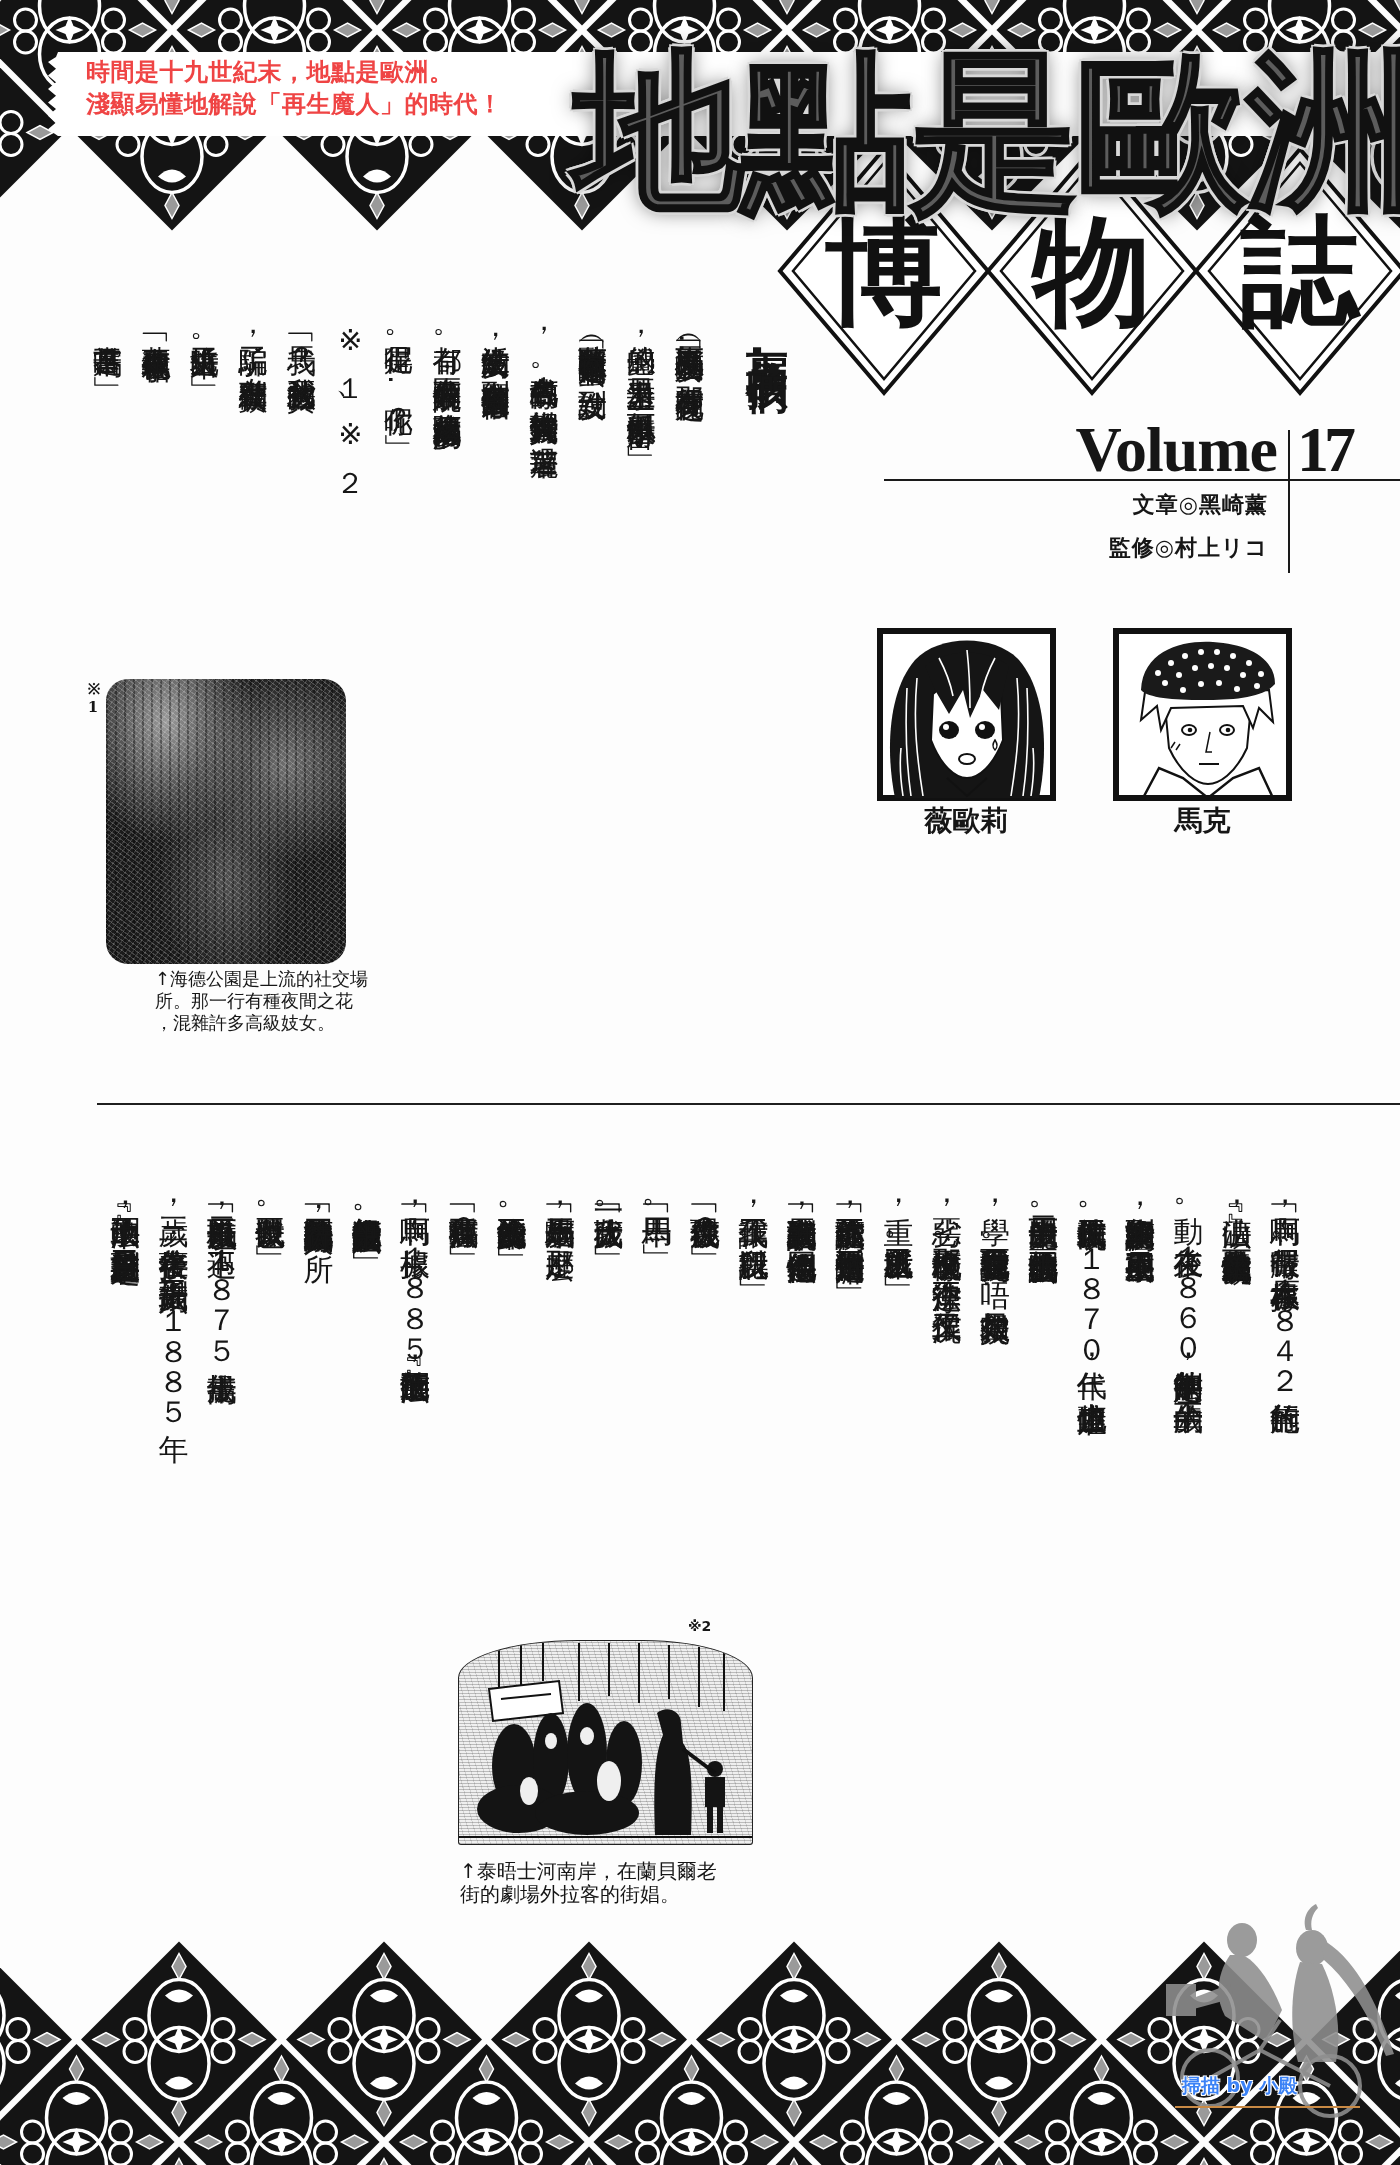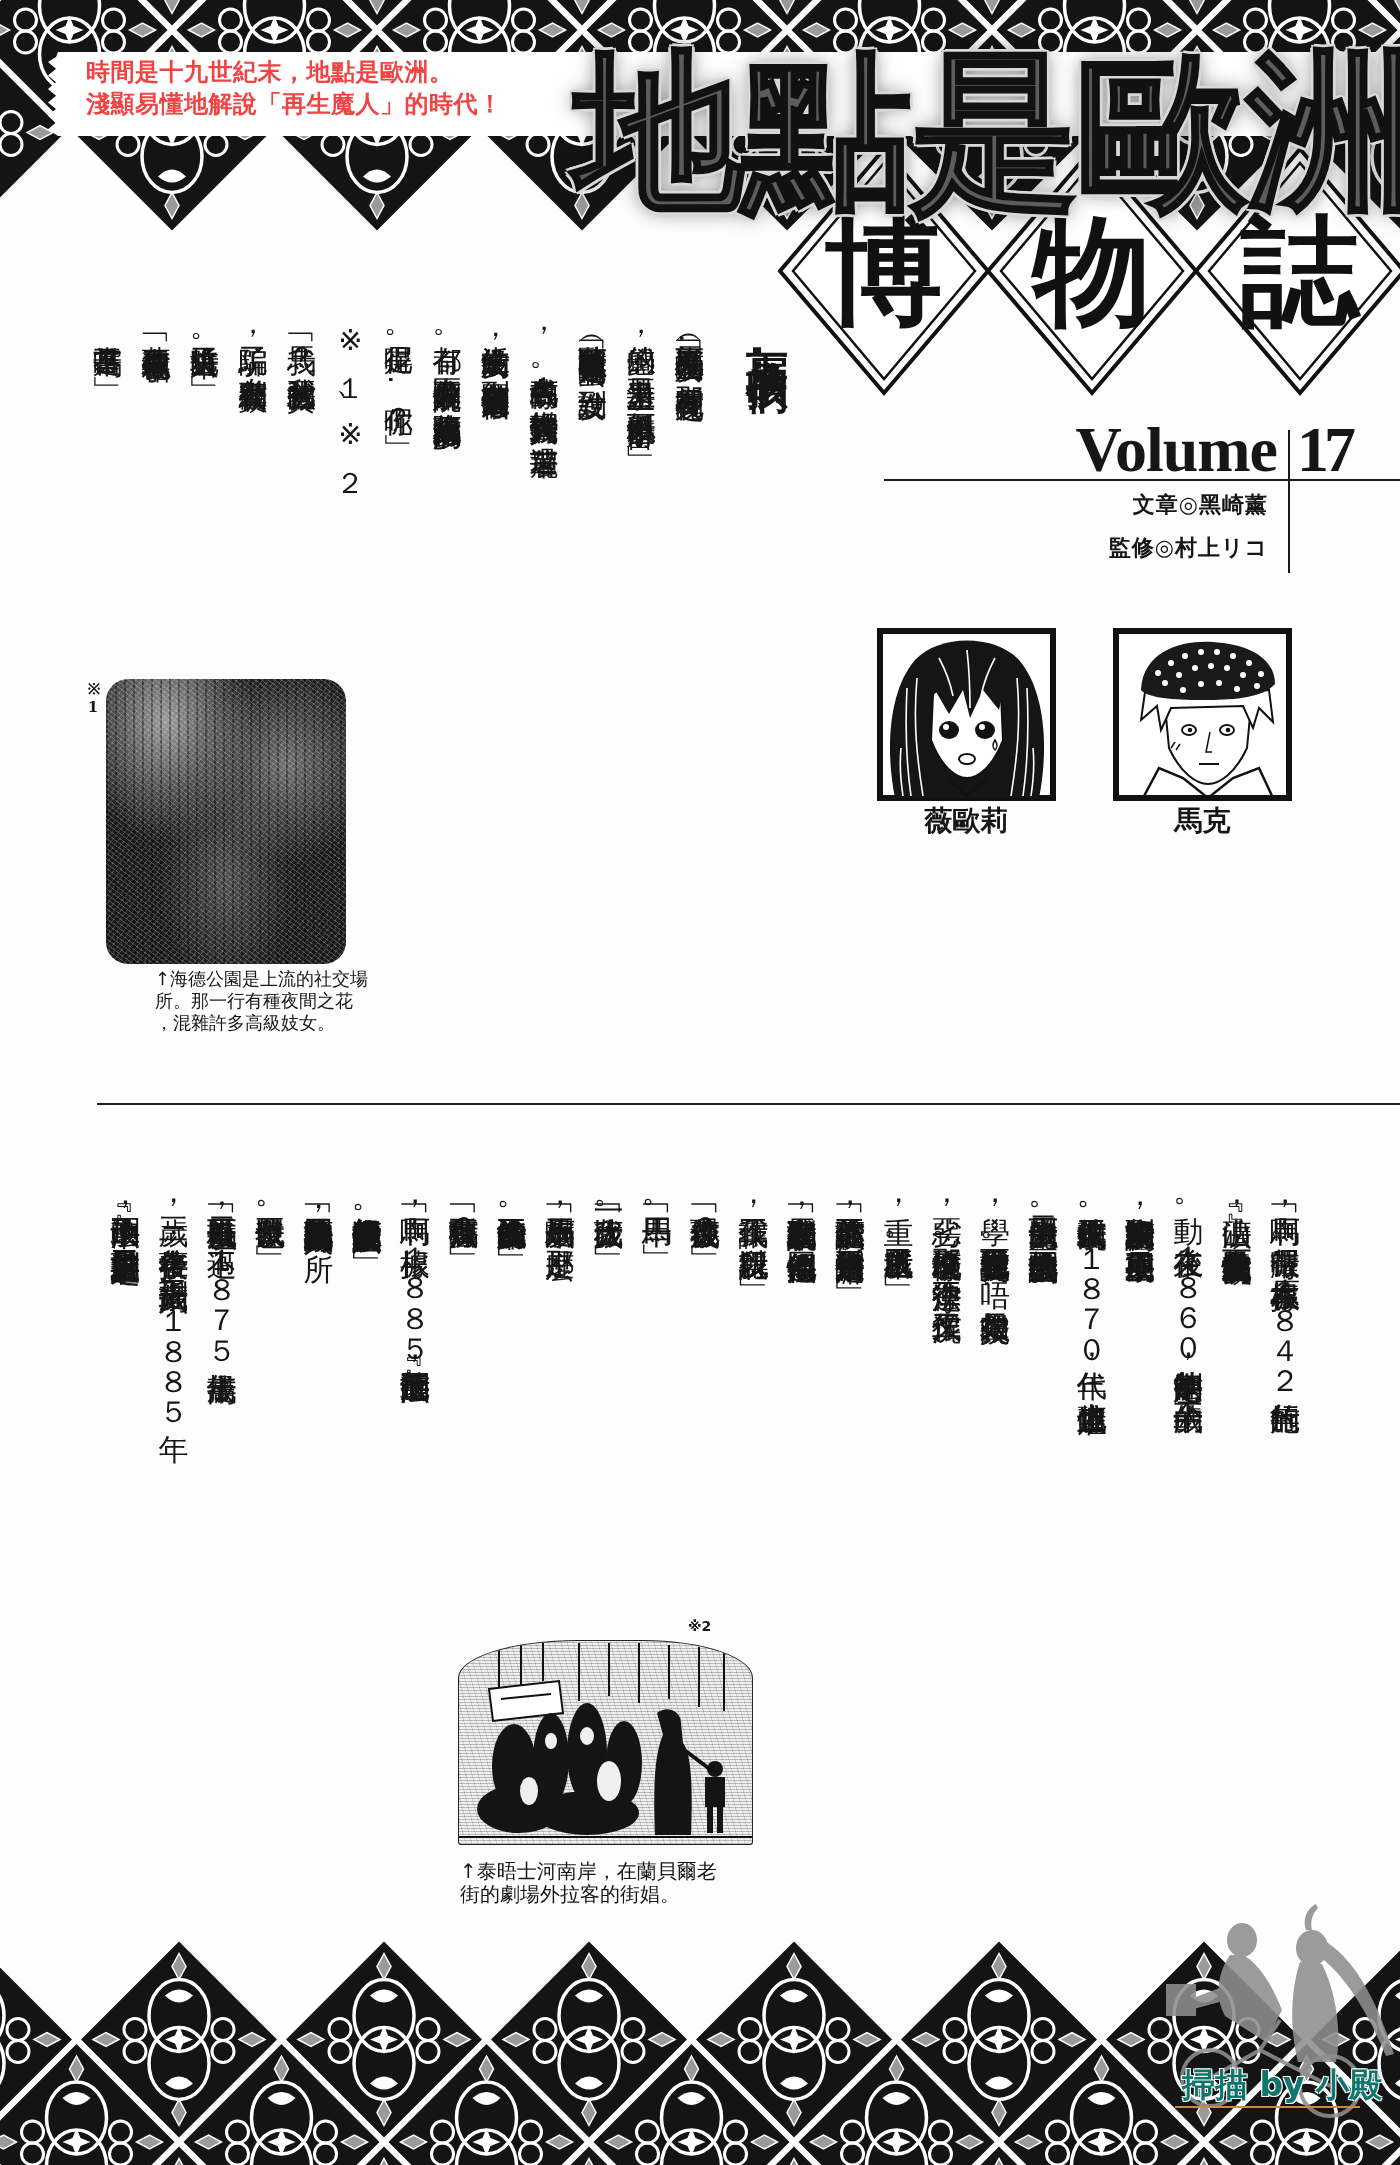--- a/index.html
+++ b/index.html
@@ -74,21 +74,21 @@
     border:1px solid #222;
   }
   #fig2-note { left:688px; top:1618px; font-size:14px; font-weight:bold; line-height:16px; }
   #fig2-caption { left:460px; top:1860px; font-size:20px; line-height:23px; white-space:nowrap; }
 
   #divider { left:97px; top:1103px; width:1303px; height:2px; background:#1f1f1f; }
 
   
   #bottom-pattern { left:0; top:1880px; }
   #watermark-art { left:1130px; top:1900px; }
-  #watermark-text { left:1182px; top:2070px; font-size:33px; font-weight:bold; line-height:30px; color:#0f766e;
+  #watermark-text { left:1182px; top:2070px; font-size:19px; font-weight:bold; line-height:30px; color:#3b82f6;
     text-shadow: 1px 1px 0 #fff, -1px -1px 0 #fff, 1px -1px 0 #fff, -1px 1px 0 #fff; white-space:nowrap; }
   #watermark-rule { left:1175px; top:2106px; width:185px; height:2px; background:#c98a45; }
 </style>
 </head>
 <body>
 
 <svg width="0" height="0" style="position:absolute">
   <defs>
     <g id="orn">
       <polygon points="0,-98 98,0 0,98 -98,0" fill="#141414"></polygon>

